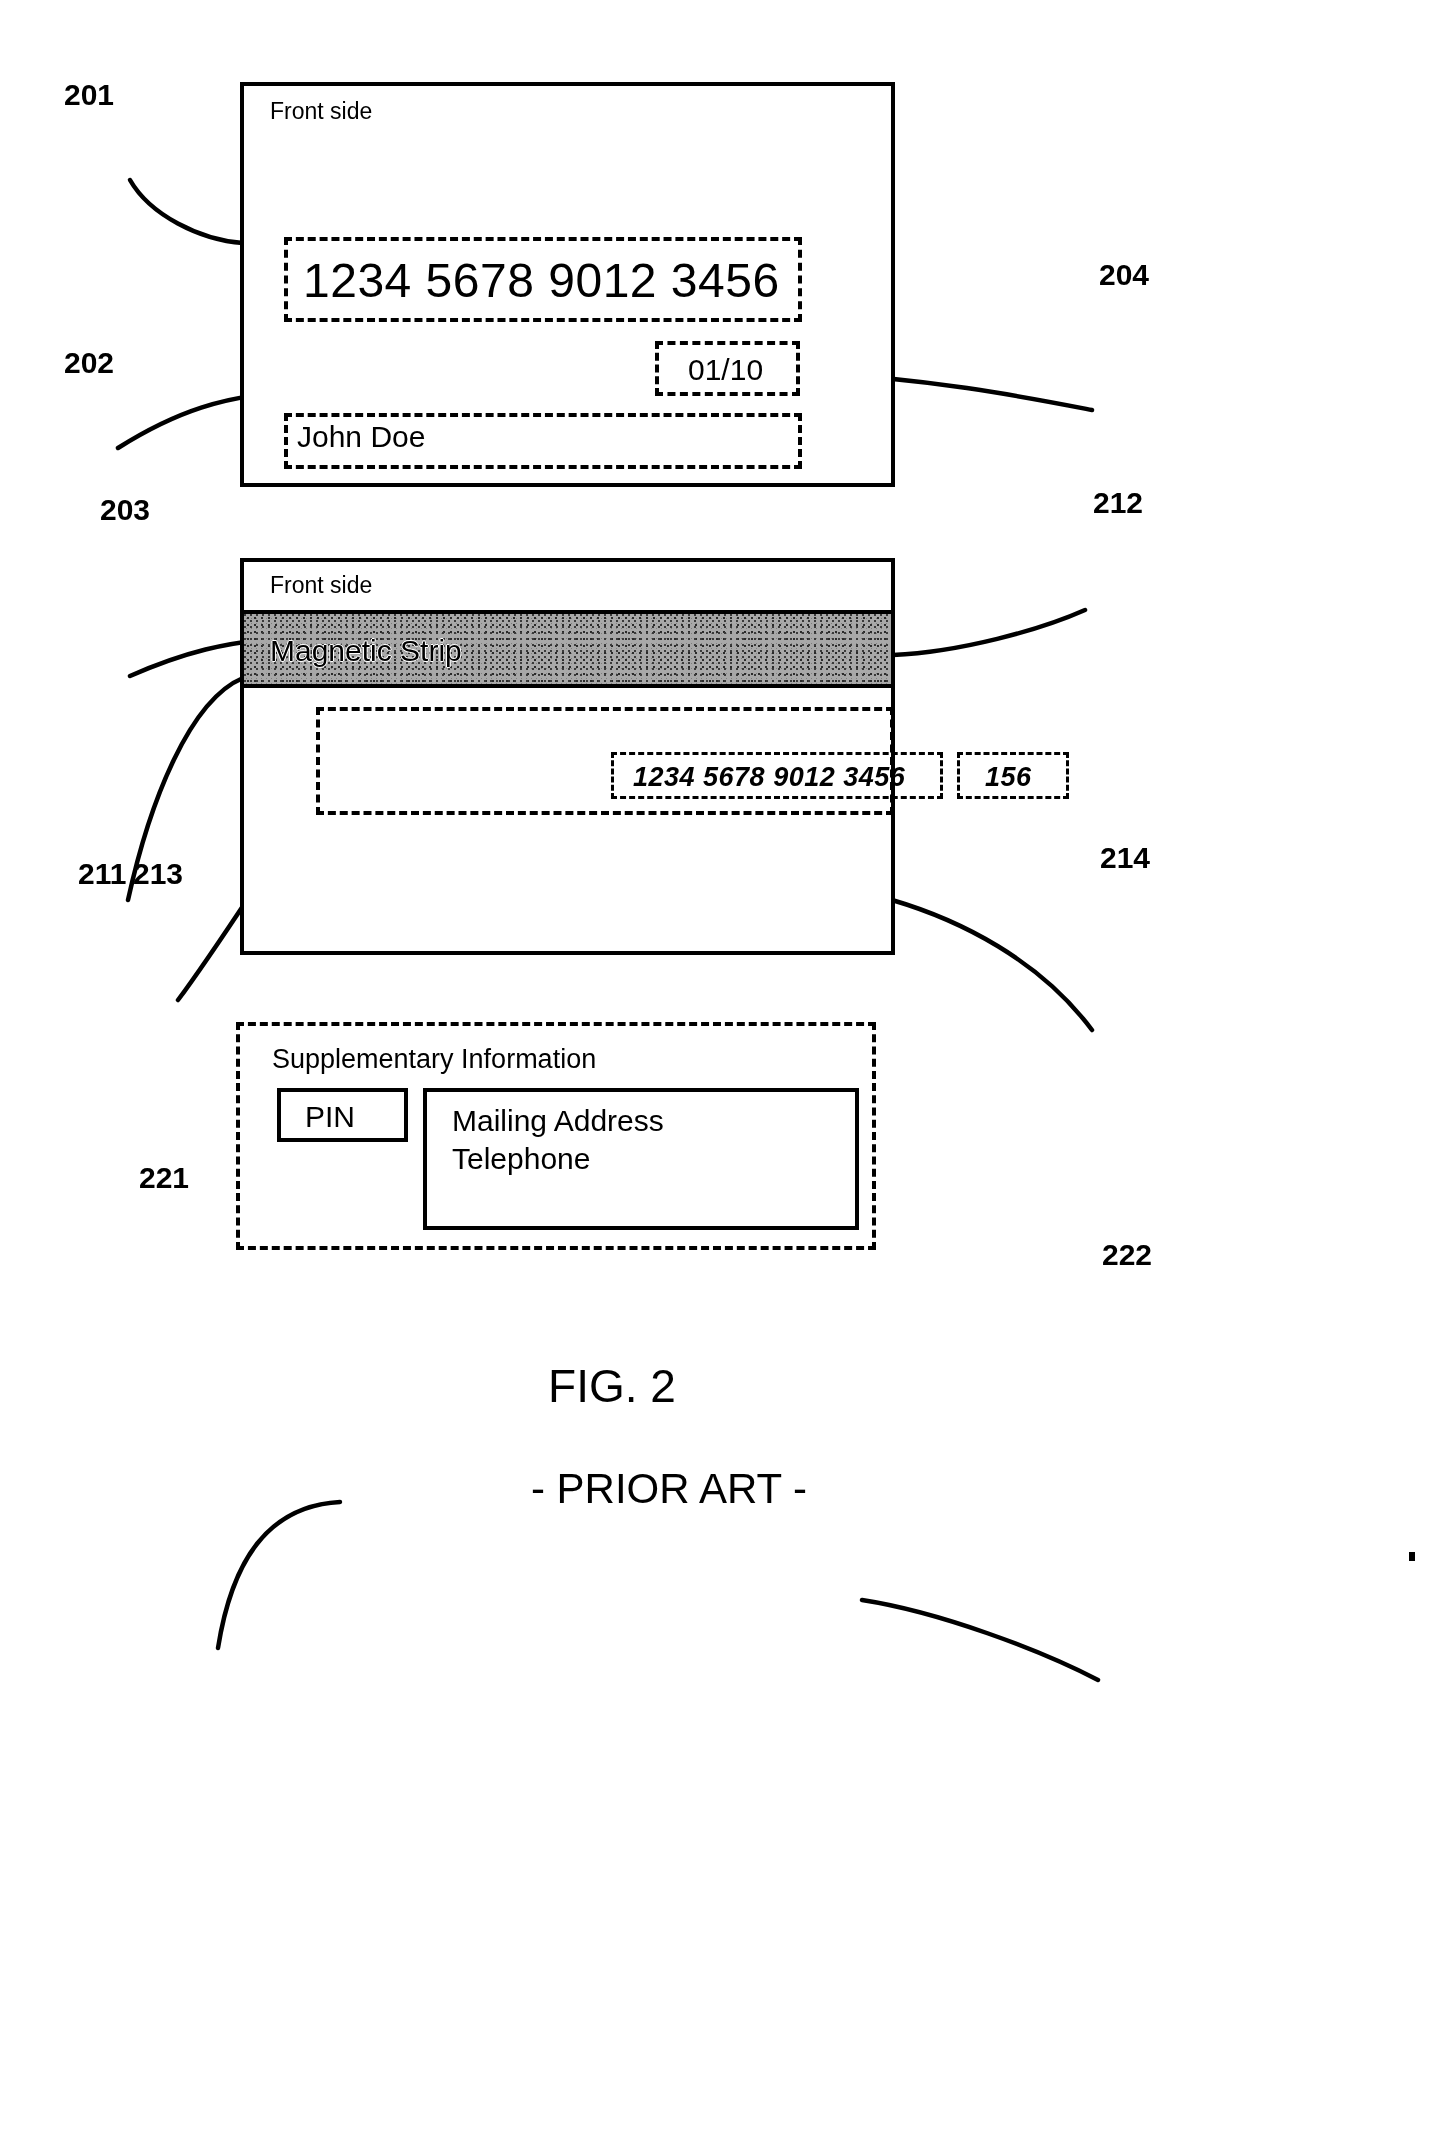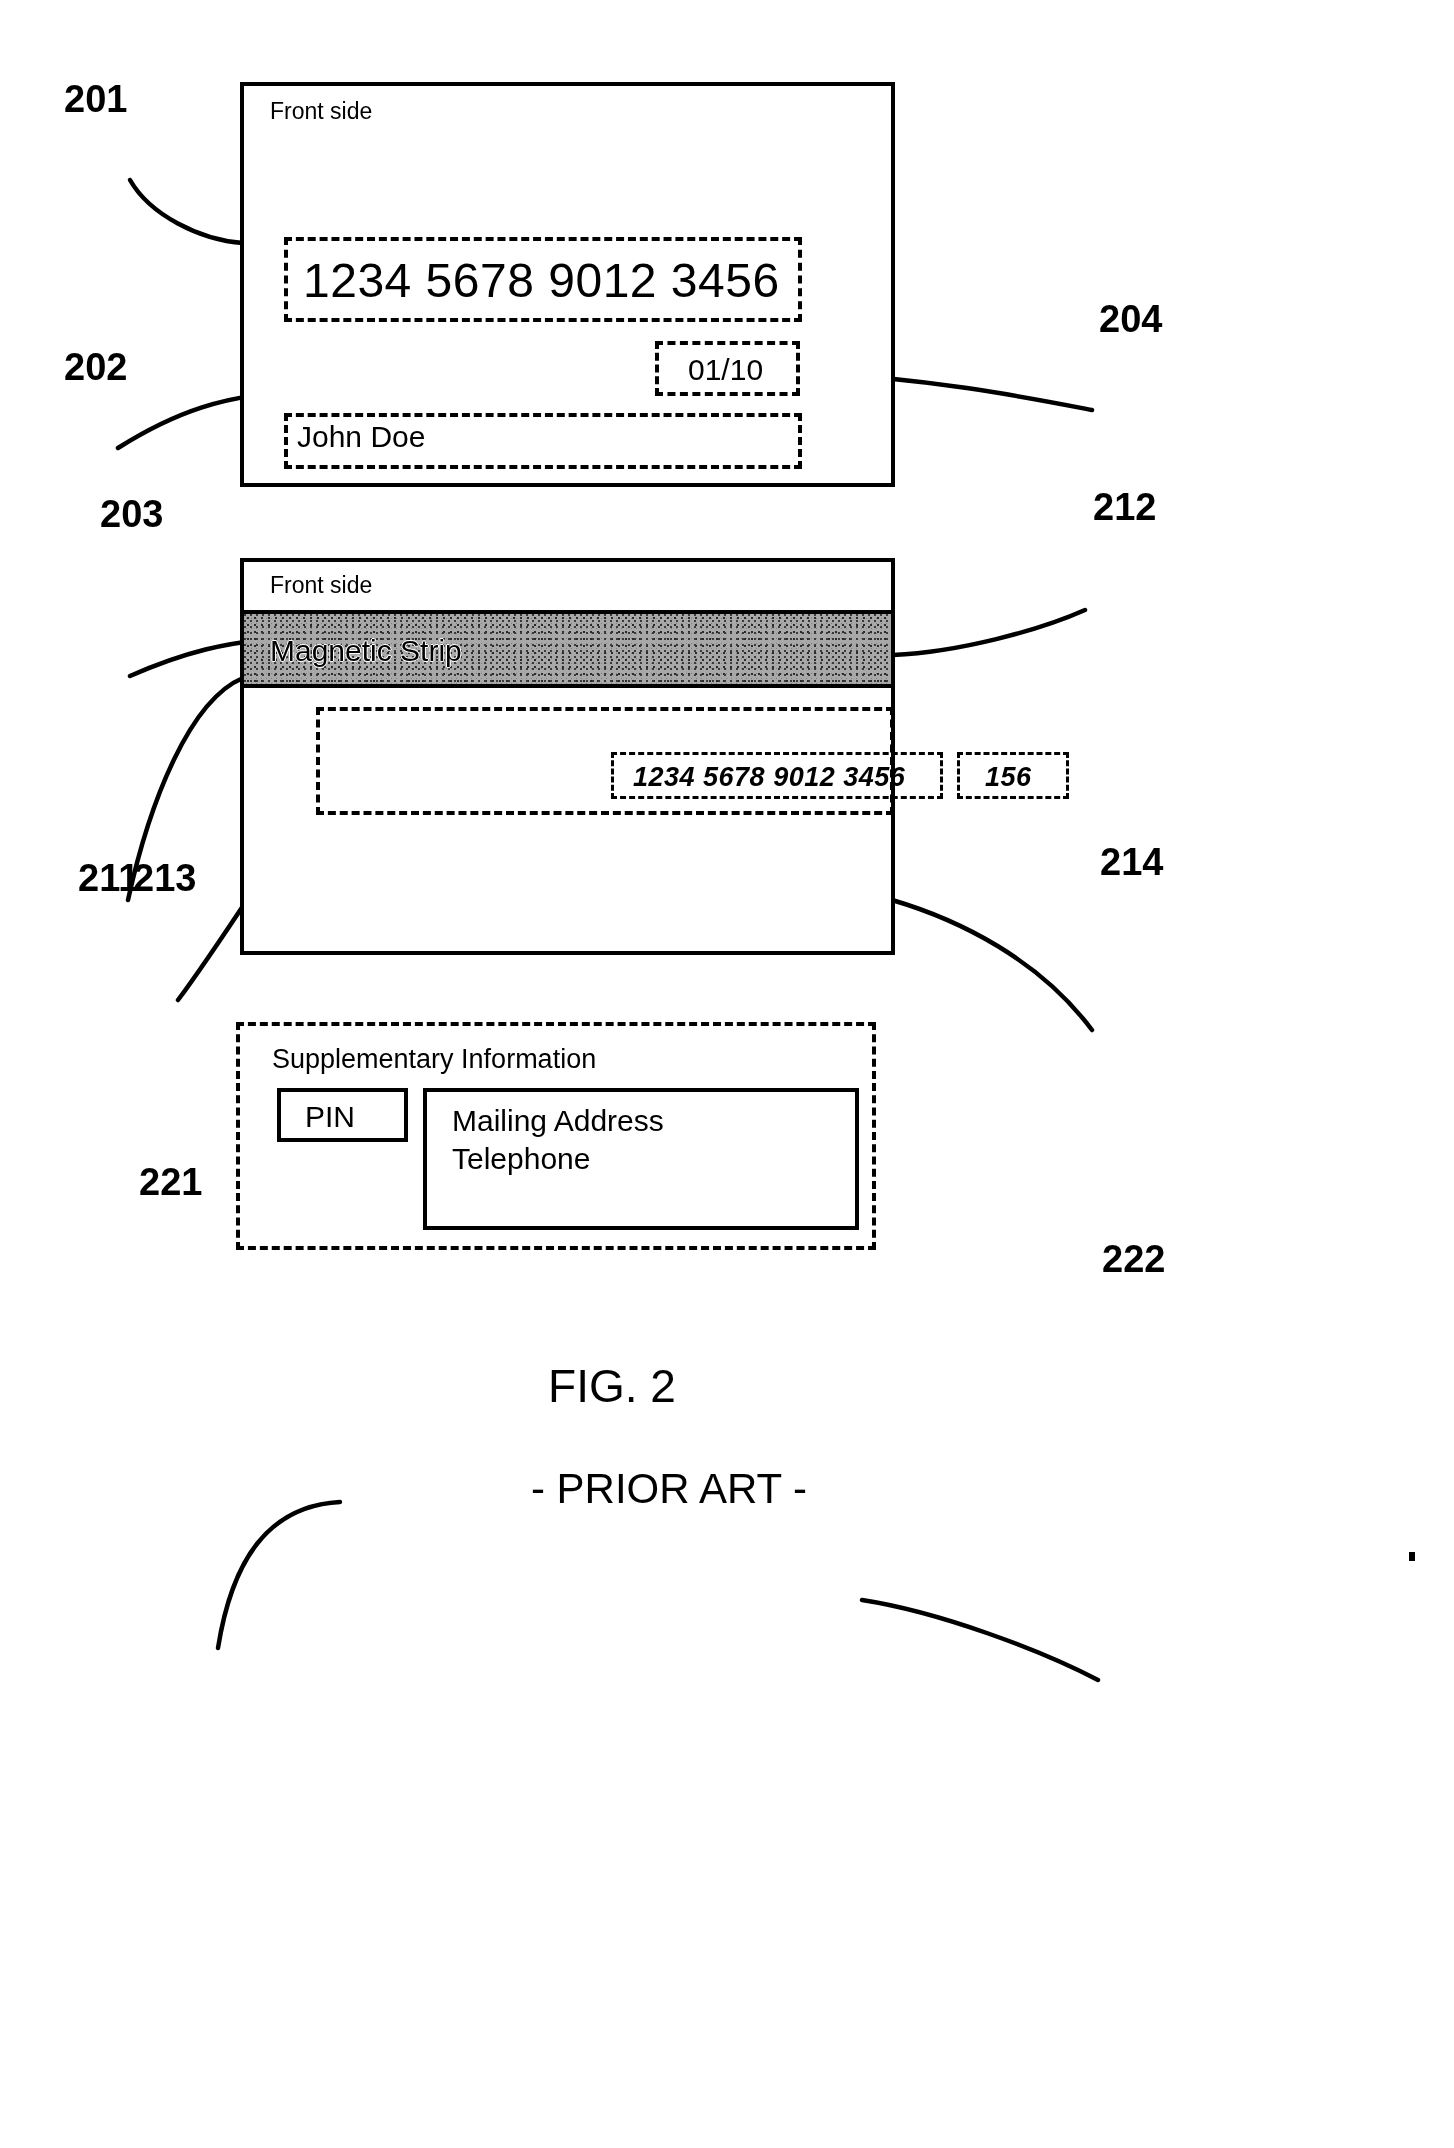--- a/index.html
+++ b/index.html
@@ -79,21 +79,21 @@
     white-space: nowrap;
   }
   .addr-text {
     font-size: 30px;
     line-height: 1.25;
     white-space: pre-line;
   }
 
   
   .refnum {
-    font-size: 38px;
+    font-size: 30px;
     font-weight: bold;
     line-height: 1;
     white-space: nowrap;
   }
 
   
   .mag-strip {
     background-color: #a8a8a8;
     background-image:
       radial-gradient(circle at 1px 1px, #3a3a3a 1.1px, transparent 1.3px),
@@ -206,21 +206,21 @@
 <div class="abs card-solid" style="left:423px; top:1088px; width:436px; height:142px;"></div>
 <div class="abs addr-text" style="left:452px; top:1102px;">Mailing Address
 Telephone</div>
 
 <div class="abs refnum" style="left:64px; top:80px;">201</div>
 
 <div class="abs refnum" style="left:64px; top:348px;">202</div>
 
 <div class="abs refnum" style="left:100px; top:495px;">203</div>
 
-<div class="abs refnum" style="left:1099px; top:260px;margin-top:40px;">204</div>
+<div class="abs refnum" style="left:1099px; top:260px;">204</div>
 
 <div class="abs refnum" style="left:78px; top:859px;text-align:center;">211</div>
 
 <div class="abs refnum" style="left:1093px; top:488px;">212</div>
 
 <div class="abs refnum" style="left:133px; top:859px;">213</div>
 
 <div class="abs refnum" style="left:1100px; top:843px;">214</div>
 
 <div class="abs refnum" style="left:139px; top:1163px;">221</div>

